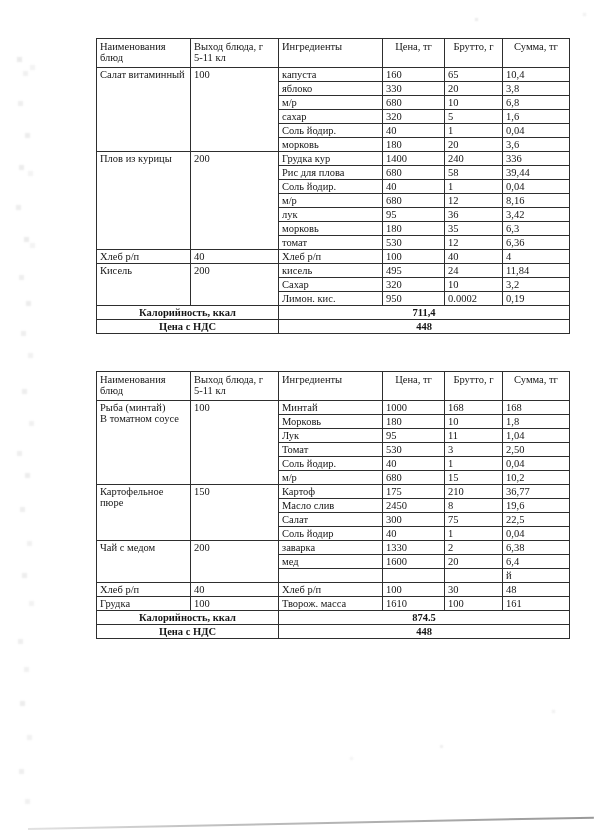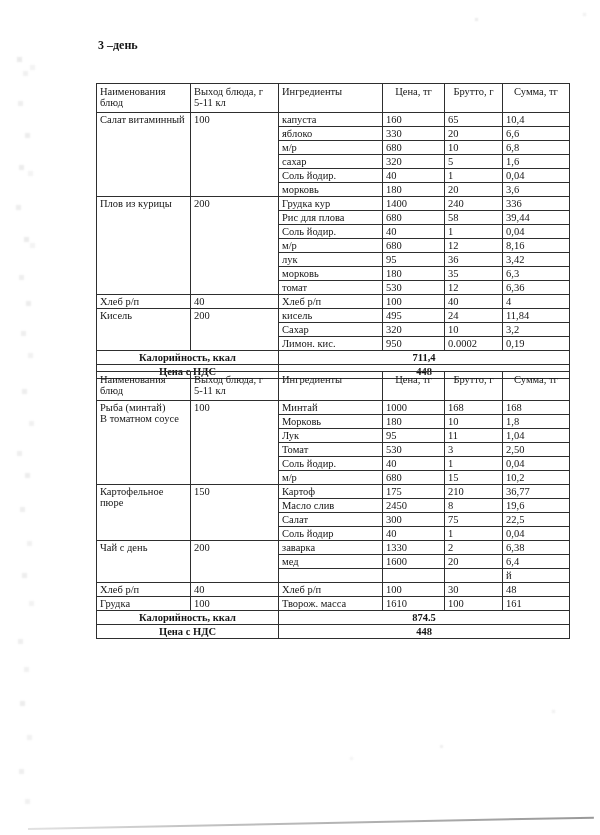--- a/index.html
+++ b/index.html
@@ -94,21 +94,20 @@
     pointer-events:none;
   }
 </style>
 </head>
 <body>
 
 <div class="page">
   <div class="scan-noise"></div>
 
   <section class="menu-section" id="day3">
-    <h3 class="day-title">3 –день</h3>
     <table class="menu" id="menu-table-0">
         <colgroup>
           <col style="width: 94px;">
           <col style="width: 88px;">
           <col style="width: 104px;">
           <col style="width: 62px;">
           <col style="width: 58px;">
           <col style="width: 67px;">
         </colgroup>
         <thead>
@@ -129,21 +128,21 @@
             <td rowspan="6">100</td>
             <td>капуста</td>
             <td>160</td>
             <td>65</td>
             <td>10,4</td>
           </tr>
           <tr>
             <td>яблоко</td>
             <td>330</td>
             <td>20</td>
-            <td>6,6</td>
+            <td>3,8</td>
           </tr>
           <tr>
             <td>м/р</td>
             <td>680</td>
             <td>10</td>
             <td>6,8</td>
           </tr>
           <tr>
             <td>сахар</td>
             <td>320</td>
@@ -328,21 +327,21 @@
             <td>75</td>
             <td>22,5</td>
           </tr>
           <tr>
             <td>Соль йодир</td>
             <td>40</td>
             <td>1</td>
             <td>0,04</td>
           </tr>
           <tr>
-            <td rowspan="3" class="dish">Чай с день</td>
+            <td rowspan="3" class="dish">Чай с медом</td>
             <td rowspan="3">200</td>
             <td>заварка</td>
             <td>1330</td>
             <td>2</td>
             <td>6,38</td>
           </tr>
           <tr>
             <td>мед</td>
             <td>1600</td>
             <td>20</td>

